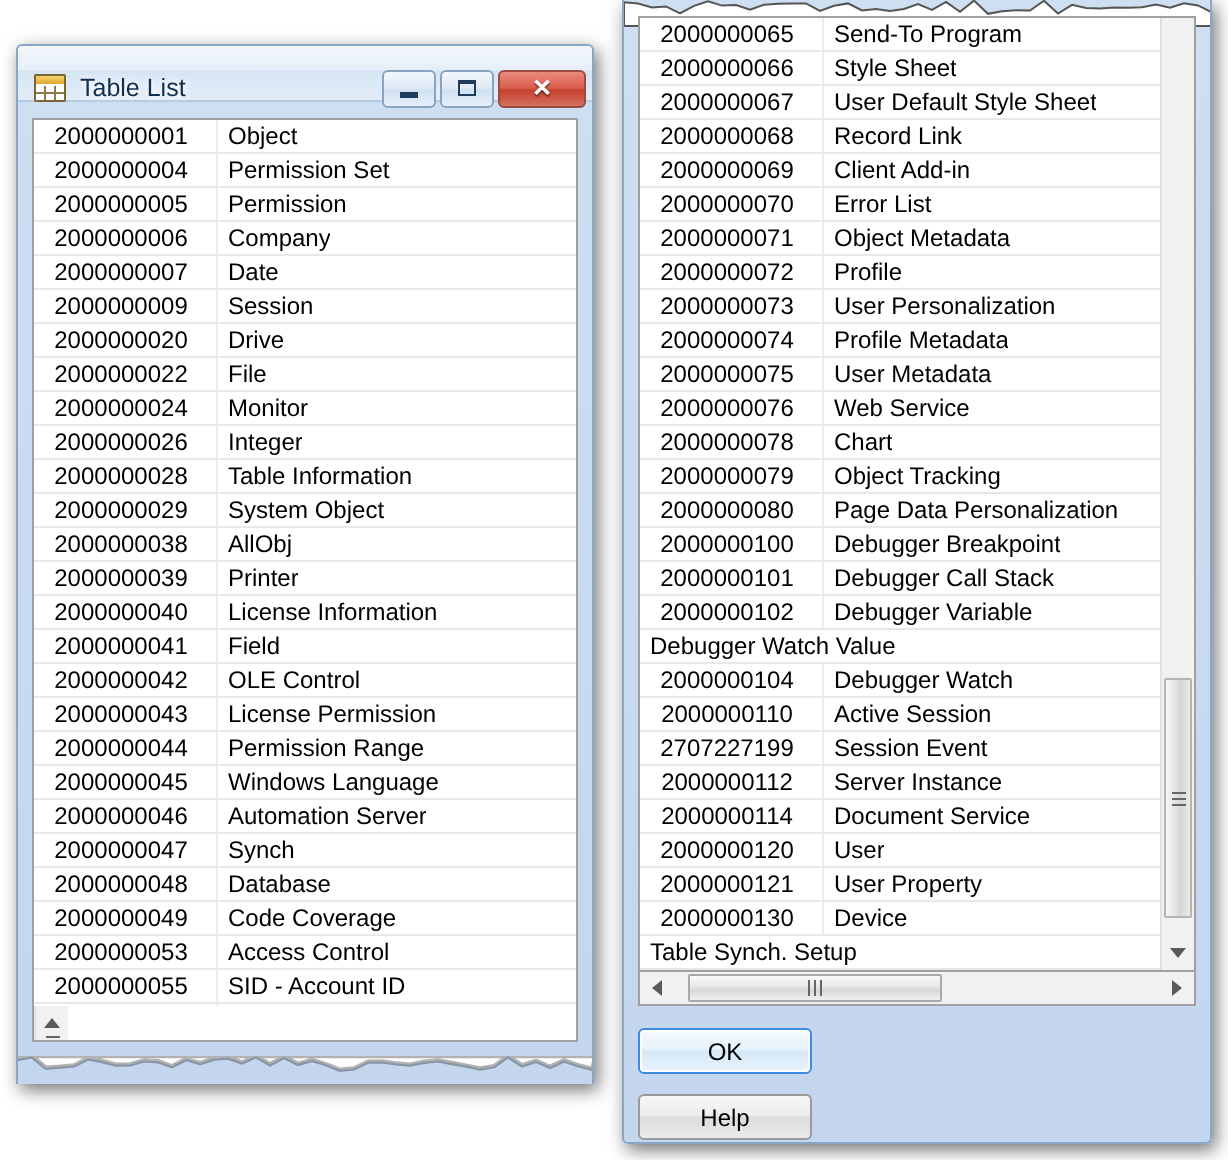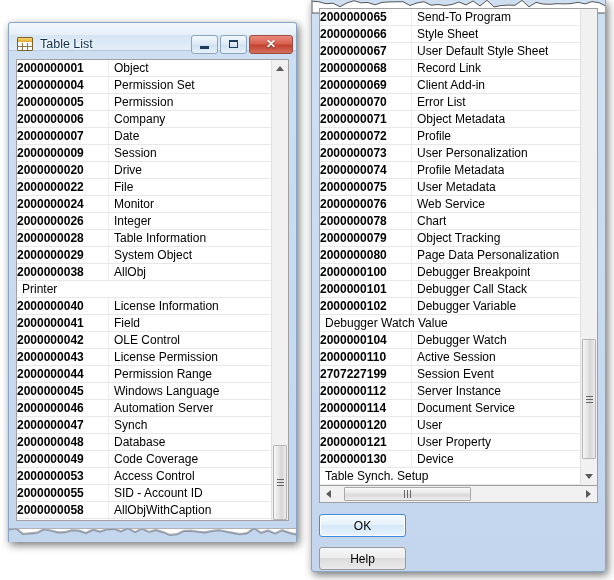--- a/index.html
+++ b/index.html
@@ -117,24 +117,23 @@
     font-size: 12px;
     color: #000;
     border-bottom: 1px solid #e8e8e8;
     display: flex;
     align-items: center;
     white-space: nowrap;
   }
   .cell-id {
     width: 92px;
     flex: 0 0 92px;
-    text-align: left;
+    text-align: center;
     padding-right: 4px;
     border-right: 1px solid #ededed;
-    font-weight: bold;
   }
   .cell-name { padding-left: 5px; overflow: hidden; }
 
   
   .vscroll {
     width: 17px;
     flex: 0 0 17px;
     background: #f1f1f1;
     border-left: 1px solid #e0e0e0;
     position: relative;
@@ -269,21 +268,21 @@
       <div class="cap-btn">
         <span class="glyph-max"></span>
       </div>
       <div class="cap-btn close">
         <span class="glyph-close">✕</span>
       </div>
     </div>
   </div>
 
   <div class="win-body">
-    <div class="listbox" id="left-listbox" style="height:462px;">
+    <div class="listbox" id="left-listbox" style="height:462px;flex-direction:column;">
       <div class="list-rows" id="left-rows">
           <div class="list-row">
             <div class="cell-id">2000000001</div>
             <div class="cell-name">Object</div>
           </div>
           <div class="list-row">
             <div class="cell-id">2000000004</div>
             <div class="cell-name">Permission Set</div>
           </div>
           <div class="list-row">
@@ -324,20 +323,21 @@
           </div>
           <div class="list-row">
             <div class="cell-id">2000000029</div>
             <div class="cell-name">System Object</div>
           </div>
           <div class="list-row">
             <div class="cell-id">2000000038</div>
             <div class="cell-name">AllObj</div>
           </div>
           <div class="list-row">
+            <div class="cell-id">2000000039</div>
             <div class="cell-name">Printer</div>
           </div>
           <div class="list-row">
             <div class="cell-id">2000000040</div>
             <div class="cell-name">License Information</div>
           </div>
           <div class="list-row">
             <div class="cell-id">2000000041</div>
             <div class="cell-name">Field</div>
           </div>

